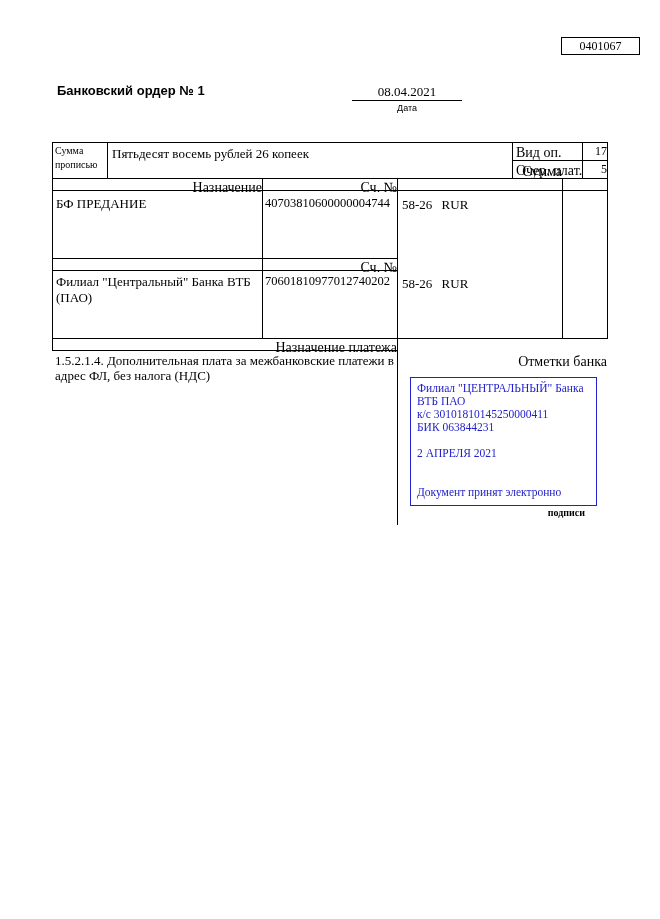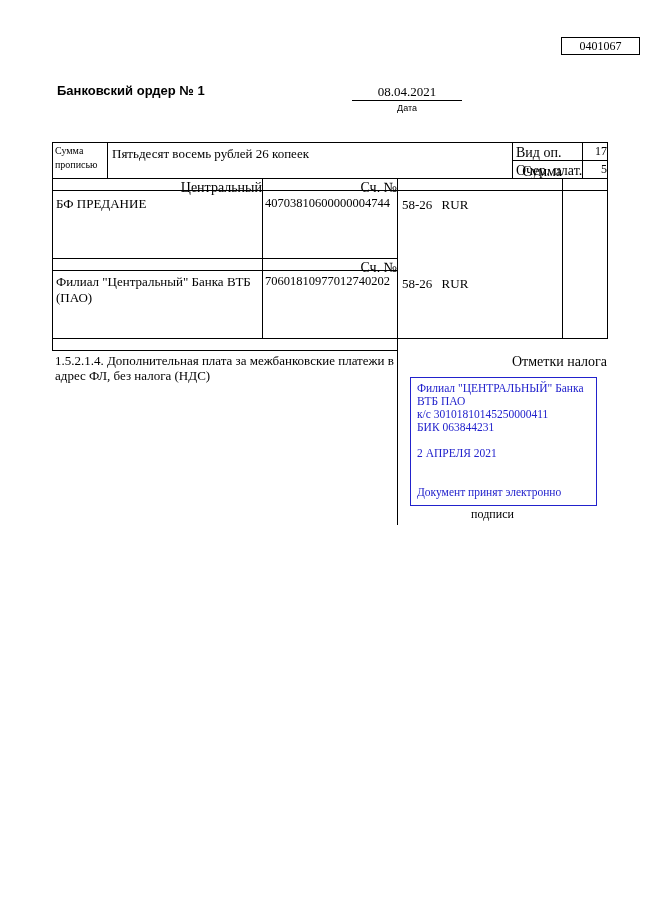--- a/index.html
+++ b/index.html
@@ -26,21 +26,21 @@
   .small { font-size:14px; }
   .cell  { font-size:13px; }
   .amount { font-size:13px; word-spacing:6px; }
   .stamp {
     position:absolute; left:410px; top:377px; width:187px; height:129px;
     border:1px solid #2222cc; color:#2222cc; padding:4px 6px;
     font-size:11.5px; line-height:13px;
   }
   .stamp-line { min-height:13px; white-space:nowrap; }
   .sign-label { position:absolute; left:400px; top:507px; width:185px;
-    text-align:center; font-size:12px; }
+    text-align:right; font-size:10px;font-weight:bold; }
 </style>
 </head>
 <body>
 
 <div class="page">
 
   <div class="form-code-box">
     <span>0401067</span>
   </div>
 
@@ -67,37 +67,38 @@
   <div class="vline" style="left:607px; top:142px; height:196px;"></div>
   <div class="vline" style="left:562px; top:178px; height:160px;"></div>
 
   <div class="wrap" style="left:55px; top:144px; width:50px; font-size:10px; line-height:14px;">Сумма прописью</div>
   <div class="txt cell" style="left:112px; top:146px;">Пятьдесят восемь рублей 26 копеек</div>
   <div class="txt small" style="left:516px; top:145px;">Вид оп.</div>
   <div class="txt center" style="left:582px; top:144px; width:25px; font-size:12px;">17</div>
   <div class="txt small" style="left:516px; top:163px;text-align:right;">Очер. плат.</div>
   <div class="txt center" style="left:582px; top:162px; width:25px; font-size:12px;">5</div>
 
-  <div class="txt small center" style="left:52px; top:180px; width:210px;">Центральный</div>
+  <div class="txt small center" style="left:52px; top:180px; width:210px;">Назначение</div>
   <div class="txt small center" style="left:262px; top:180px; width:135px;">Сч. №</div>
   <div class="txt small center" style="left:397px; top:164px; width:165px;padding-left:48px;">Сумма</div>
 
   <div class="txt cell" style="left:56px; top:196px;">БФ ПРЕДАНИЕ</div>
   <div class="txt" style="left:265px; top:196px; font-size:12.5px;">40703810600000004744</div>
   <div class="txt amount" style="left:402px; top:197px;">58-26 RUR</div>
 
   <div class="txt small center" style="left:262px; top:260px; width:135px;">Сч. №</div>
 
   <div class="wrap cell" style="left:56px; top:274px; width:205px; line-height:16px;">Филиал "Центральный" Банка ВТБ (ПАО)</div>
   <div class="txt" style="left:265px; top:274px; font-size:12.5px;">70601810977012740202</div>
   <div class="txt amount" style="left:402px; top:276px;">58-26 RUR</div>
 
+  <div class="txt small center" style="left:52px; top:340px; width:345px;">Назначение платежа</div>
   <div class="wrap cell" style="left:55px; top:353px; width:348px; line-height:15px;">1.5.2.1.4. Дополнительная плата за межбанковские платежи в адрес ФЛ, без налога (НДС)</div>
 
-  <div class="txt small center" style="left:397px; top:354px; width:210px;">Отметки налога</div>
+  <div class="txt small center" style="left:397px; top:354px; width:210px;">Отметки банка</div>
 
   <div class="stamp" style="color: rgb(34, 34, 204); border-color: rgb(34, 34, 204);">
     <div class="stamp-line">Филиал "ЦЕНТРАЛЬНЫЙ" Банка</div>
     <div class="stamp-line">ВТБ ПАО</div>
     <div class="stamp-line">к/с 30101810145250000411</div>
     <div class="stamp-line">БИК 063844231</div>
     <div class="stamp-line"></div>
     <div class="stamp-line">2 АПРЕЛЯ 2021</div>
     <div class="stamp-line"></div>
     <div class="stamp-line"></div>

